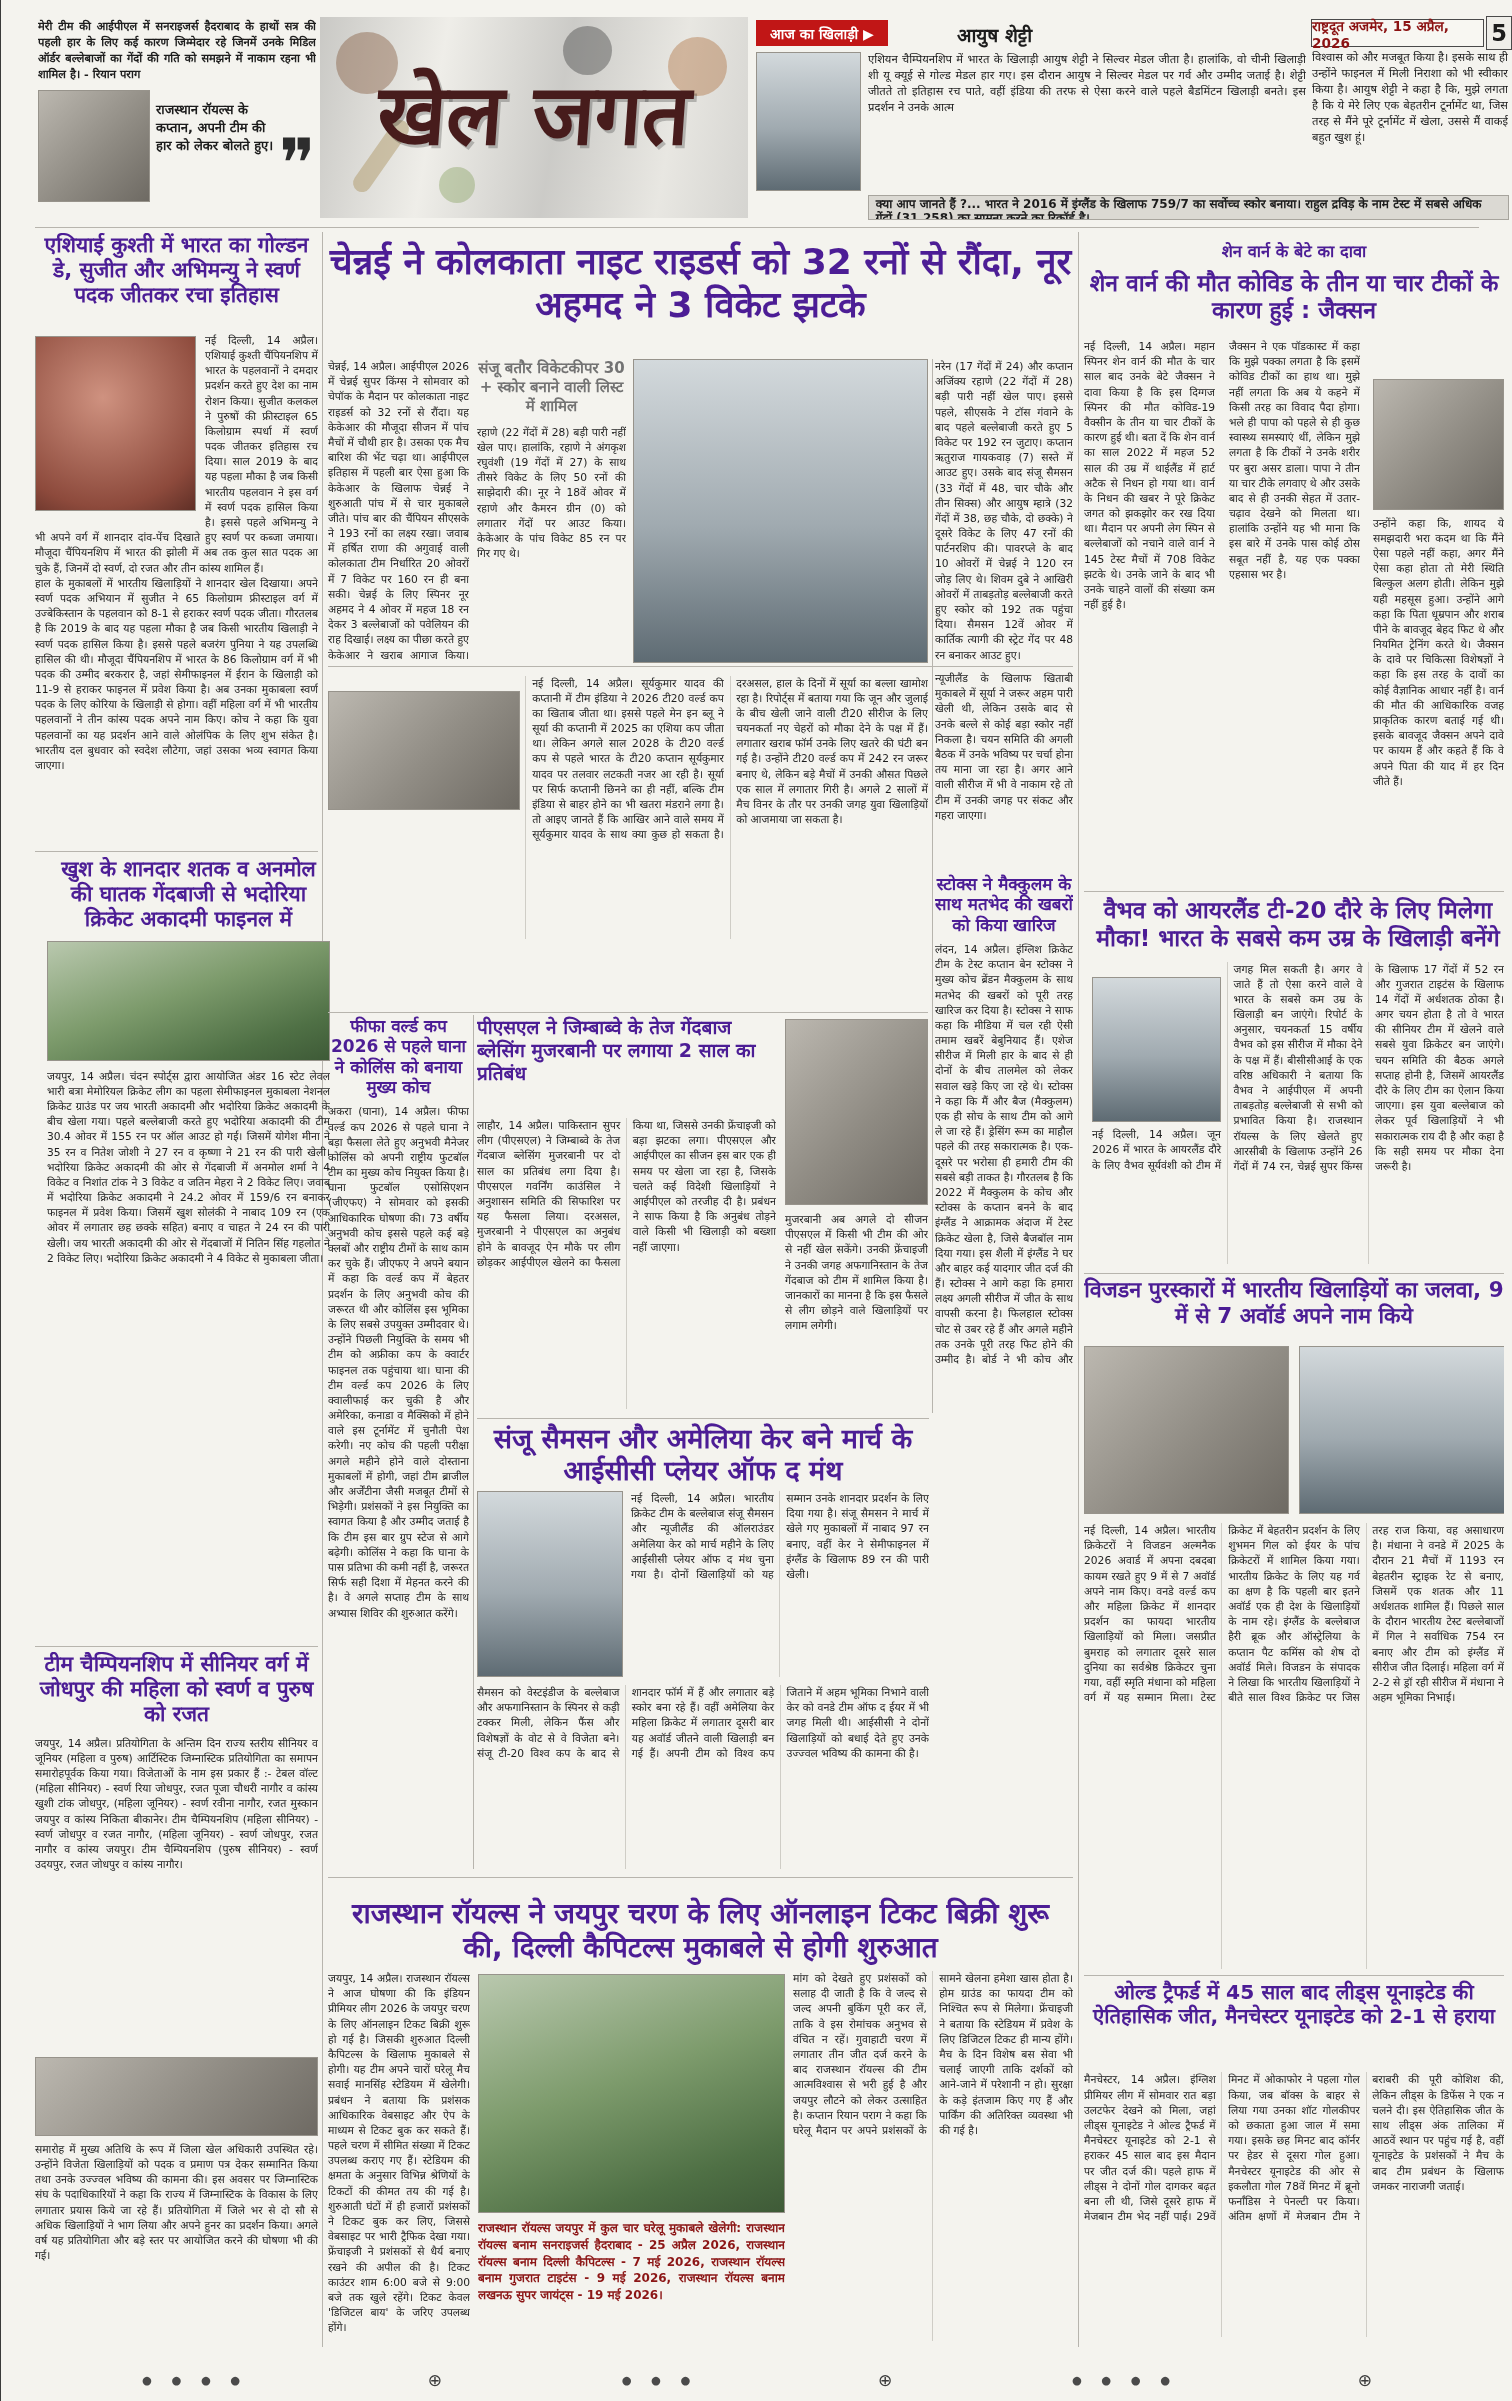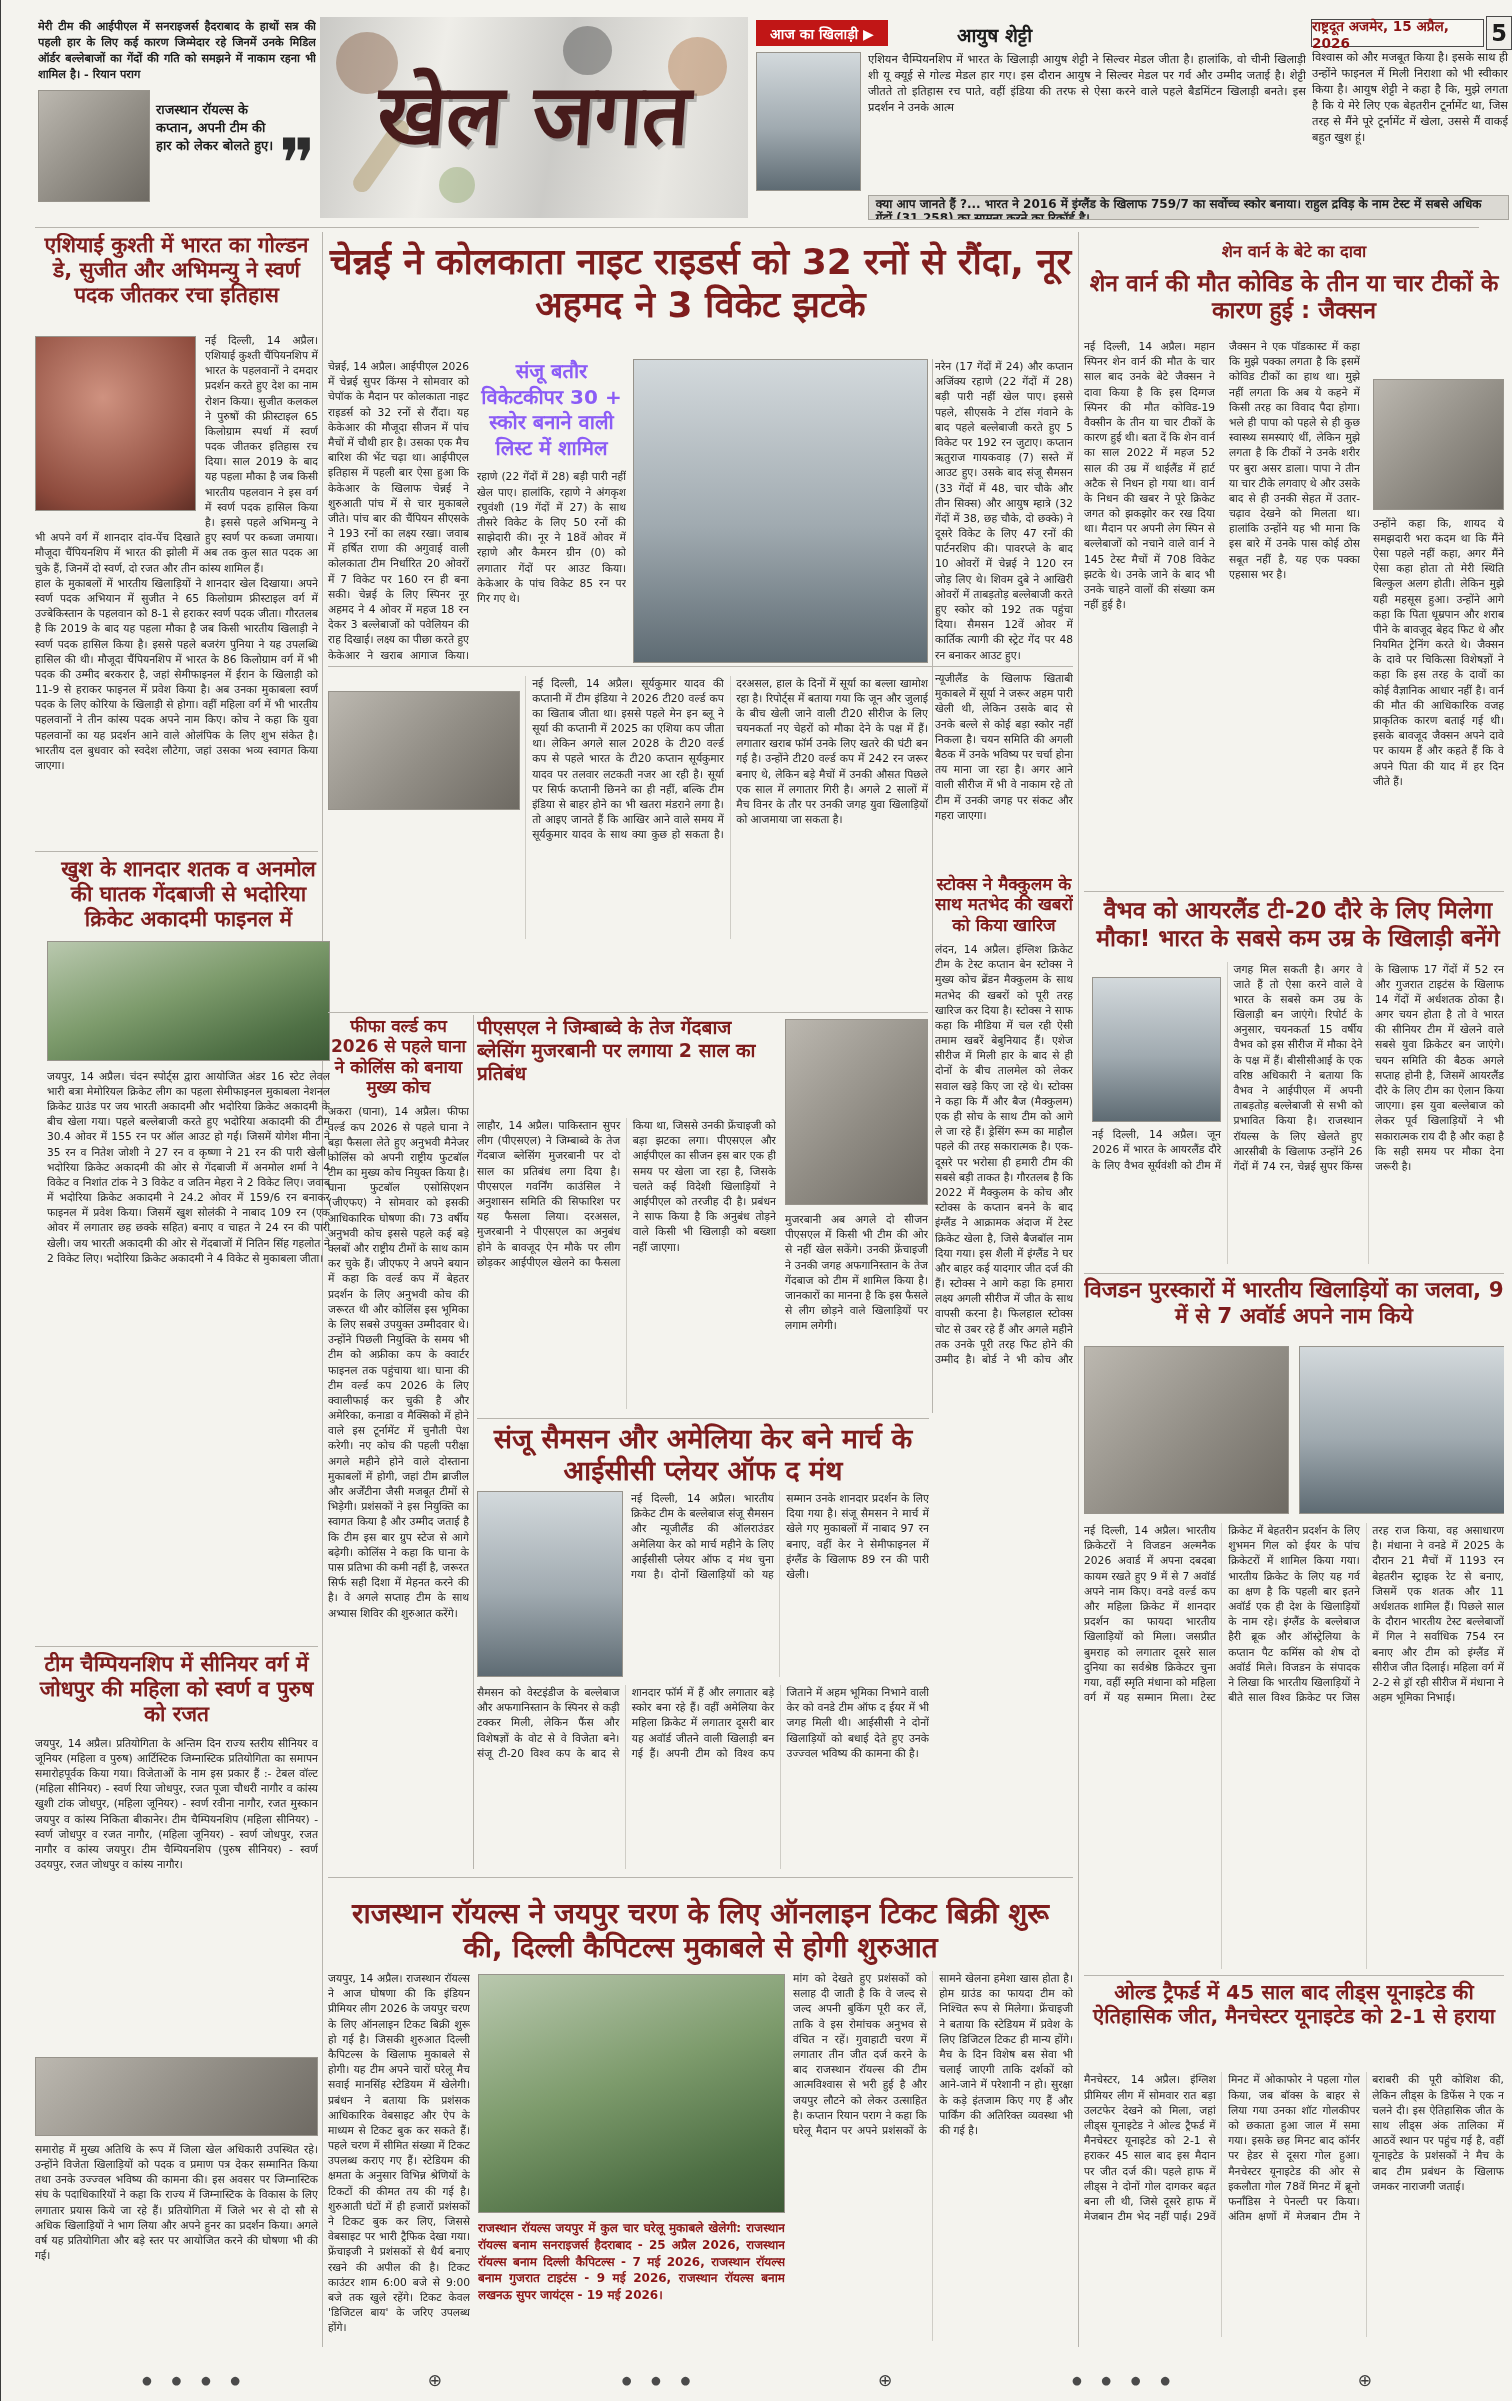--- a/index.html
+++ b/index.html
@@ -1,20 +1,20 @@
 <!DOCTYPE html>
 <html style="font-size:9px"><head>
 <meta charset="utf-8">
 <style>
   html,body{margin:0;padding:0;background:#b9b7b2;}
   .page{position:relative;width:1512px;height:2401px;background:#f4f3ee;margin:0 auto;
         font-family:"DejaVu Sans",sans-serif;color:#1c1c1c;overflow:hidden;
         border-left:1.7px solid #3a3a3a;border-right:1.7px solid #3a3a3a;}
   .abs{position:absolute;}
-  .hl{font-weight:700;text-align:center;color:#7f1d1d;line-height:1.2;overflow:hidden;}
+  .hl{font-weight:700;text-align:center;color:#4c1d95;line-height:1.2;overflow:hidden;}
   .bt{font-size:10.7px;line-height:1.42;text-align:justify;color:#1d1d1d;white-space:pre-line;overflow:hidden;}
   .c2{column-count:2;column-gap:12.4px;column-rule:0.6px solid #cfcdc6;}
   .c3{column-count:3;column-gap:12.4px;column-rule:0.6px solid #cfcdc6;}
   .photo{background:linear-gradient(135deg,#bcb8b0,#908c84 55%,#6e6a63);border:0.6px solid #97938b;box-sizing:border-box;}
   .photo.green{background:linear-gradient(160deg,#b9c8ae,#7d9b6c 45%,#4f7045 80%,#3e5a37);}
   .photo.red{background:radial-gradient(circle at 42% 35%,#cf9280,#8d4a3c 75%,#5f2f26);}
   .photo.sky{background:linear-gradient(180deg,#d3d9dc,#a0aab0 55%,#5e6b73);}
   .vr{width:0.6px;background:#b7b4ad;}
   .hr{height:0.6px;background:#b7b4ad;}
   .collage{background:
@@ -84,21 +84,21 @@
     <div class="bt" style="margin-top:8px;height:316px;">जयपुर, 14 अप्रैल। प्रतियोगिता के अन्तिम दिन राज्य स्तरीय सीनियर व जूनियर (महिला व पुरुष) आर्टिस्टिक जिम्नास्टिक प्रतियोगिता का समापन समारोहपूर्वक किया गया। विजेताओं के नाम इस प्रकार हैं :- टेबल वॉल्ट (महिला सीनियर) - स्वर्ण रिया जोधपुर, रजत पूजा चौधरी नागौर व कांस्य खुशी टांक जोधपुर, (महिला जूनियर) - स्वर्ण रवीना नागौर, रजत मुस्कान जयपुर व कांस्य निकिता बीकानेर। टीम चैम्पियनशिप (महिला सीनियर) - स्वर्ण जोधपुर व रजत नागौर, (महिला जूनियर) - स्वर्ण जोधपुर, रजत नागौर व कांस्य जयपुर। टीम चैम्पियनशिप (पुरुष सीनियर) - स्वर्ण उदयपुर, रजत जोधपुर व कांस्य नागौर।</div>
     <div class="photo" style="width:100%;height:79px;margin:5.6px 0;"></div>
     <div class="bt">समारोह में मुख्य अतिथि के रूप में जिला खेल अधिकारी उपस्थित रहे। उन्होंने विजेता खिलाड़ियों को पदक व प्रमाण पत्र देकर सम्मानित किया तथा उनके उज्ज्वल भविष्य की कामना की। इस अवसर पर जिम्नास्टिक संघ के पदाधिकारियों ने कहा कि राज्य में जिम्नास्टिक के विकास के लिए लगातार प्रयास किये जा रहे हैं। प्रतियोगिता में जिले भर से दो सौ से अधिक खिलाड़ियों ने भाग लिया और अपने हुनर का प्रदर्शन किया। अगले वर्ष यह प्रतियोगिता और बड़े स्तर पर आयोजित करने की घोषणा भी की गई।</div>
   </div>
 
   <div class="abs hl" style="left:327px;top:240px;width:745px;height:110px;font-size:36px;font-weight:800;">चेन्नई ने कोलकाता नाइट राइडर्स को 32 रनों से रौंदा, नूर अहमद ने 3 विकेट झटके</div>
 
   <div class="abs bt" style="left:327px;top:359px;width:141px;height:304px;">चेन्नई, 14 अप्रैल। आईपीएल 2026 में चेन्नई सुपर किंग्स ने सोमवार को चेपॉक के मैदान पर कोलकाता नाइट राइडर्स को 32 रनों से रौंदा। यह केकेआर की मौजूदा सीजन में पांच मैचों में चौथी हार है। उसका एक मैच बारिश की भेंट चढ़ा था। आईपीएल इतिहास में पहली बार ऐसा हुआ कि केकेआर के खिलाफ चेन्नई ने शुरुआती पांच में से चार मुकाबले जीते। पांच बार की चैंपियन सीएसके ने 193 रनों का लक्ष्य रखा। जवाब में हर्षित राणा की अगुवाई वाली कोलकाता टीम निर्धारित 20 ओवरों में 7 विकेट पर 160 रन ही बना सकी। चेन्नई के लिए स्पिनर नूर अहमद ने 4 ओवर में महज 18 रन देकर 3 बल्लेबाजों को पवेलियन की राह दिखाई। लक्ष्य का पीछा करते हुए केकेआर ने खराब आगाज किया। फिन एलन (1) दूसरे ओवर में विकेट गंवा बैठे। सुनील</div>
 
   <div class="abs" style="left:476px;top:359px;width:149px;height:304px;overflow:hidden;">
-    <div class="hl" style="font-size:20px;color:#8b5cf6;line-height:1.28;">संजू बतौर विकेटकीपर 30 + स्कोर बनाने वाली लिस्ट में शामिल</div>
+    <div class="hl" style="font-size:15px;color:#737373;line-height:1.28;">संजू बतौर विकेटकीपर 30 + स्कोर बनाने वाली लिस्ट में शामिल</div>
     <div class="bt" style="margin-top:8px;">रहाणे (22 गेंदों में 28) बड़ी पारी नहीं खेल पाए। हालांकि, रहाणे ने अंगकृश रघुवंशी (19 गेंदों में 27) के साथ तीसरे विकेट के लिए 50 रनों की साझेदारी की। नूर ने 18वें ओवर में रहाणे और कैमरन ग्रीन (0) को लगातार गेंदों पर आउट किया। केकेआर के पांच विकेट 85 रन पर गिर गए थे।</div>
   </div>
 
   <div class="abs photo sky" style="left:632px;top:359px;width:295px;height:304px;"></div>
 
   <div class="abs bt" style="left:934px;top:359px;width:138px;height:304px;">नरेन (17 गेंदों में 24) और कप्तान अजिंक्य रहाणे (22 गेंदों में 28) बड़ी पारी नहीं खेल पाए। इससे पहले, सीएसके ने टॉस गंवाने के बाद पहले बल्लेबाजी करते हुए 5 विकेट पर 192 रन जुटाए। कप्तान ऋतुराज गायकवाड़ (7) सस्ते में आउट हुए। उसके बाद संजू सैमसन (33 गेंदों में 48, चार चौके और तीन सिक्स) और आयुष म्हात्रे (32 गेंदों में 38, छह चौके, दो छक्के) ने दूसरे विकेट के लिए 47 रनों की पार्टनरशिप की। पावरप्ले के बाद 10 ओवरों में चेन्नई ने 120 रन जोड़ लिए थे। शिवम दुबे ने आखिरी ओवरों में ताबड़तोड़ बल्लेबाजी करते हुए स्कोर को 192 तक पहुंचा दिया। सैमसन 12वें ओवर में कार्तिक त्यागी की स्ट्रेट गेंद पर 48 रन बनाकर आउट हुए।</div>
 
   <div class="abs hr" style="left:327px;top:666px;width:745px;"></div>
 
   <div class="abs" style="left:327px;top:671px;width:600px;height:337px;overflow:hidden;">

